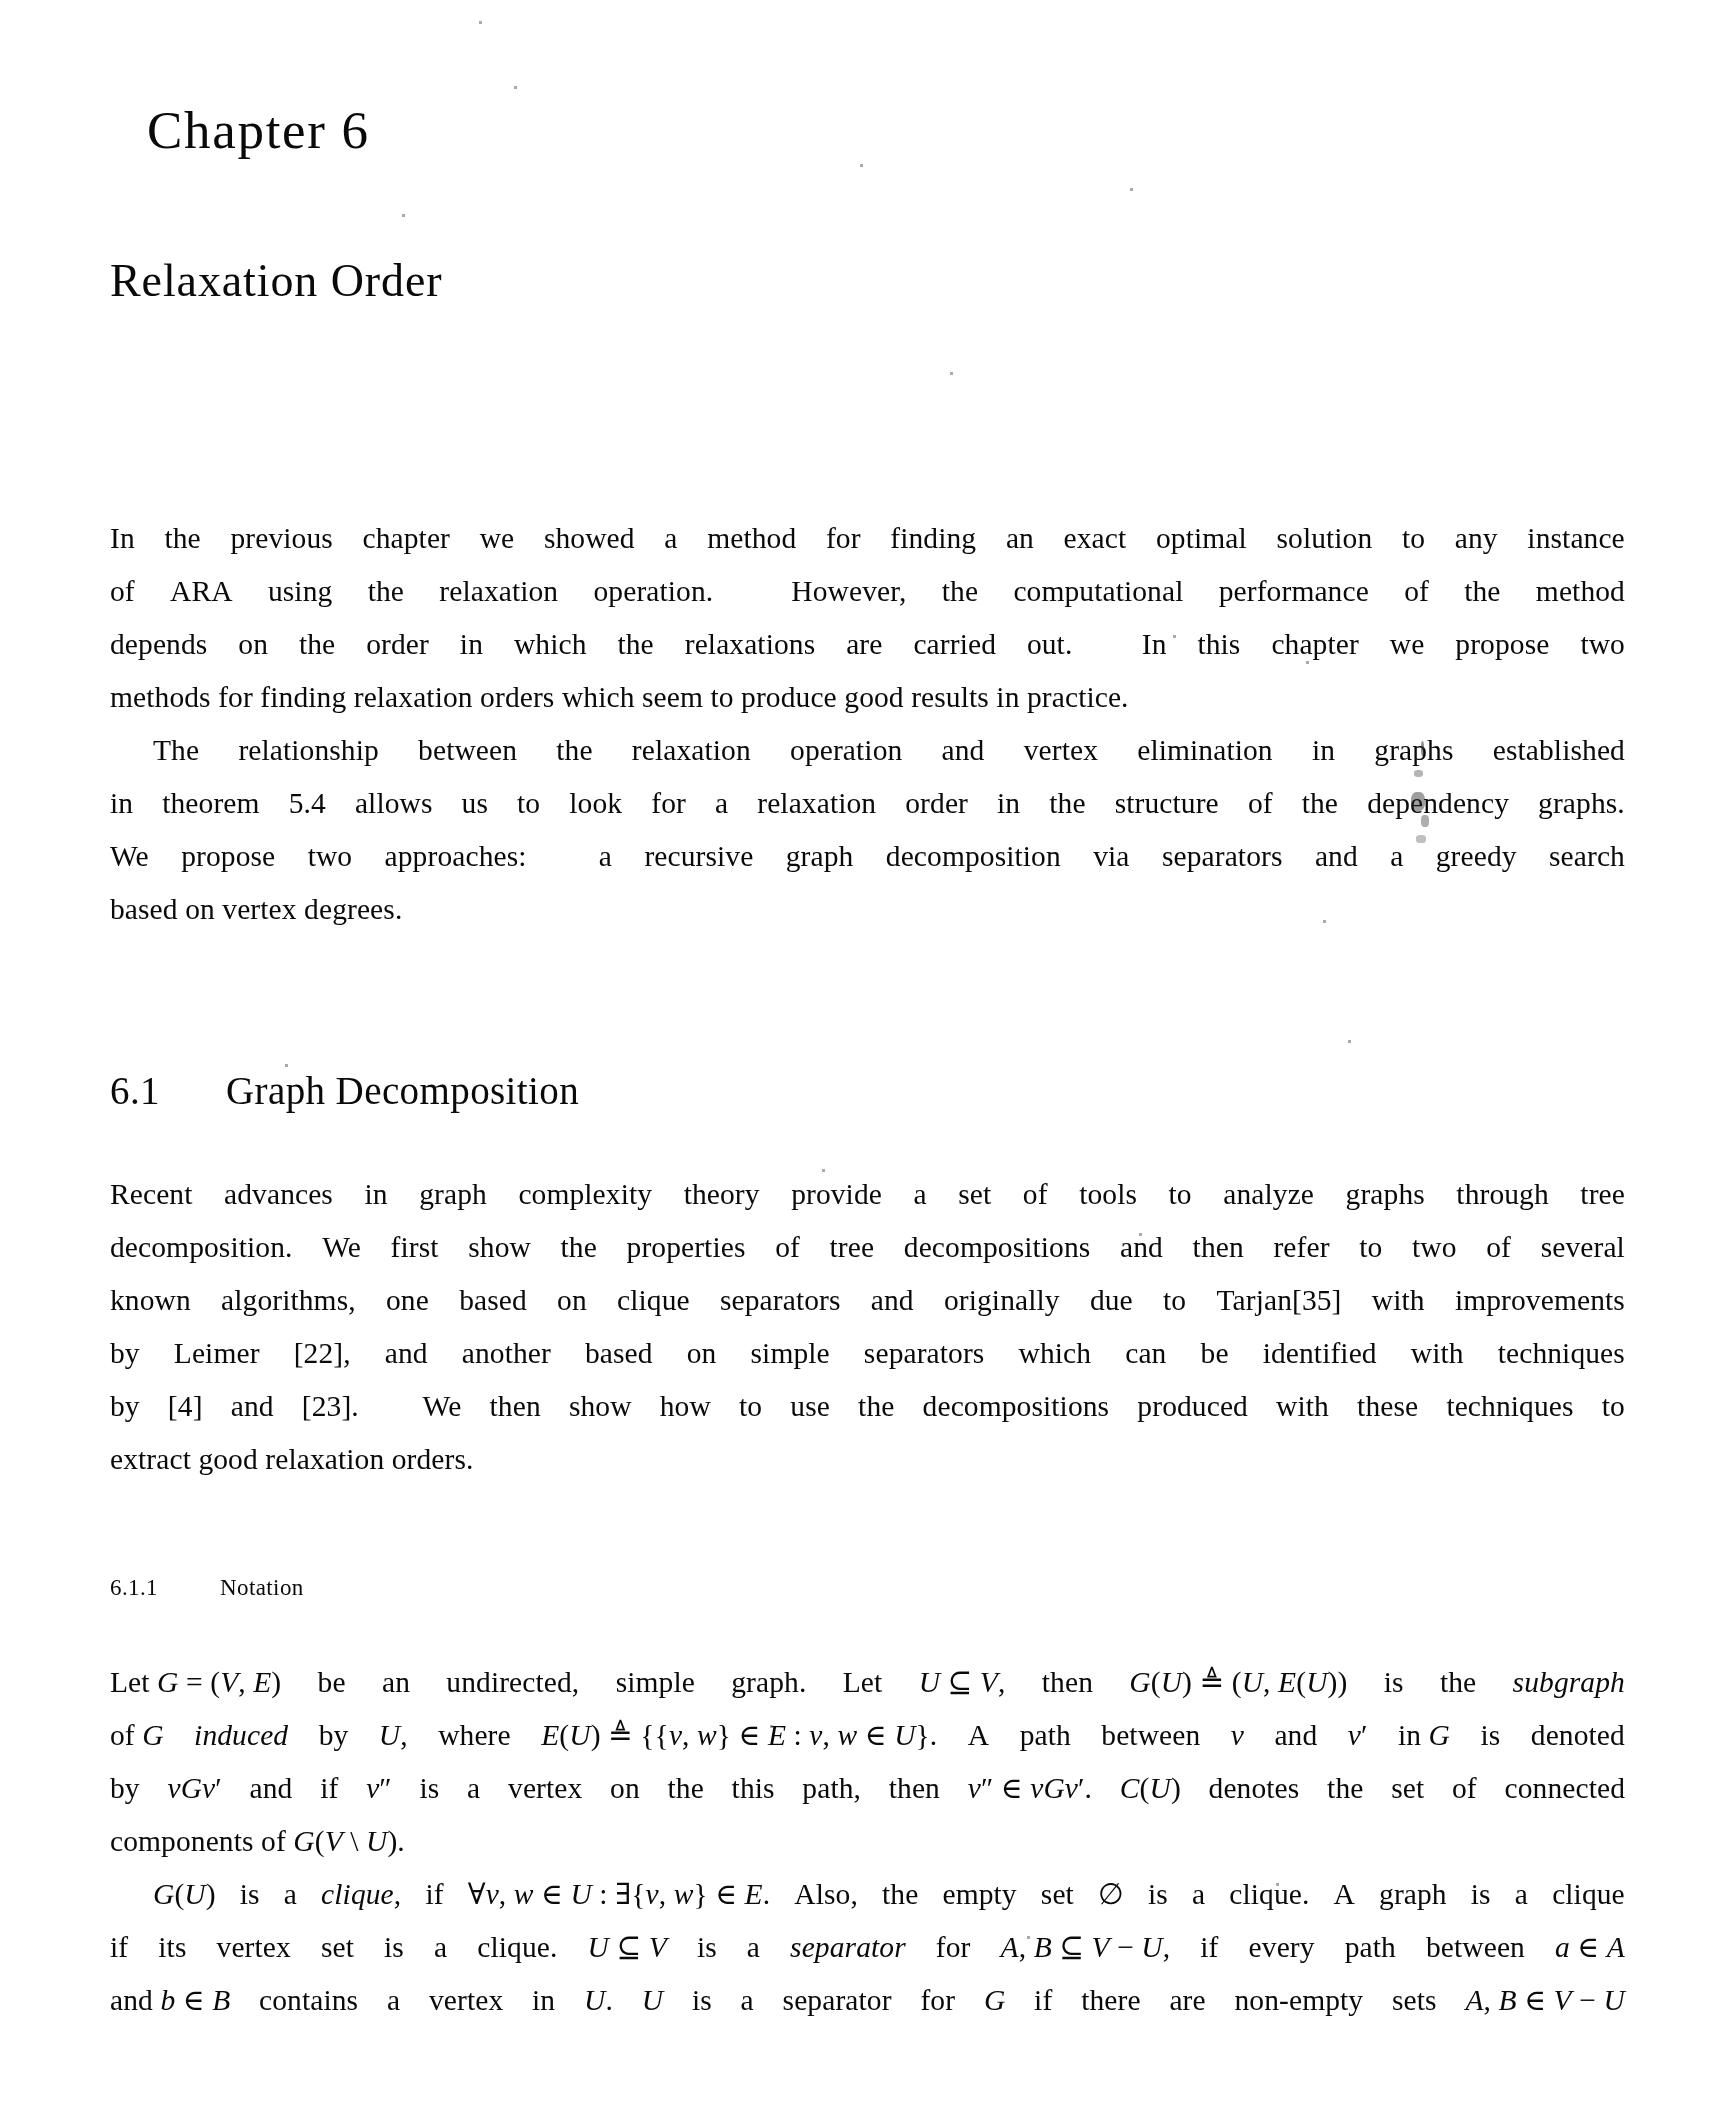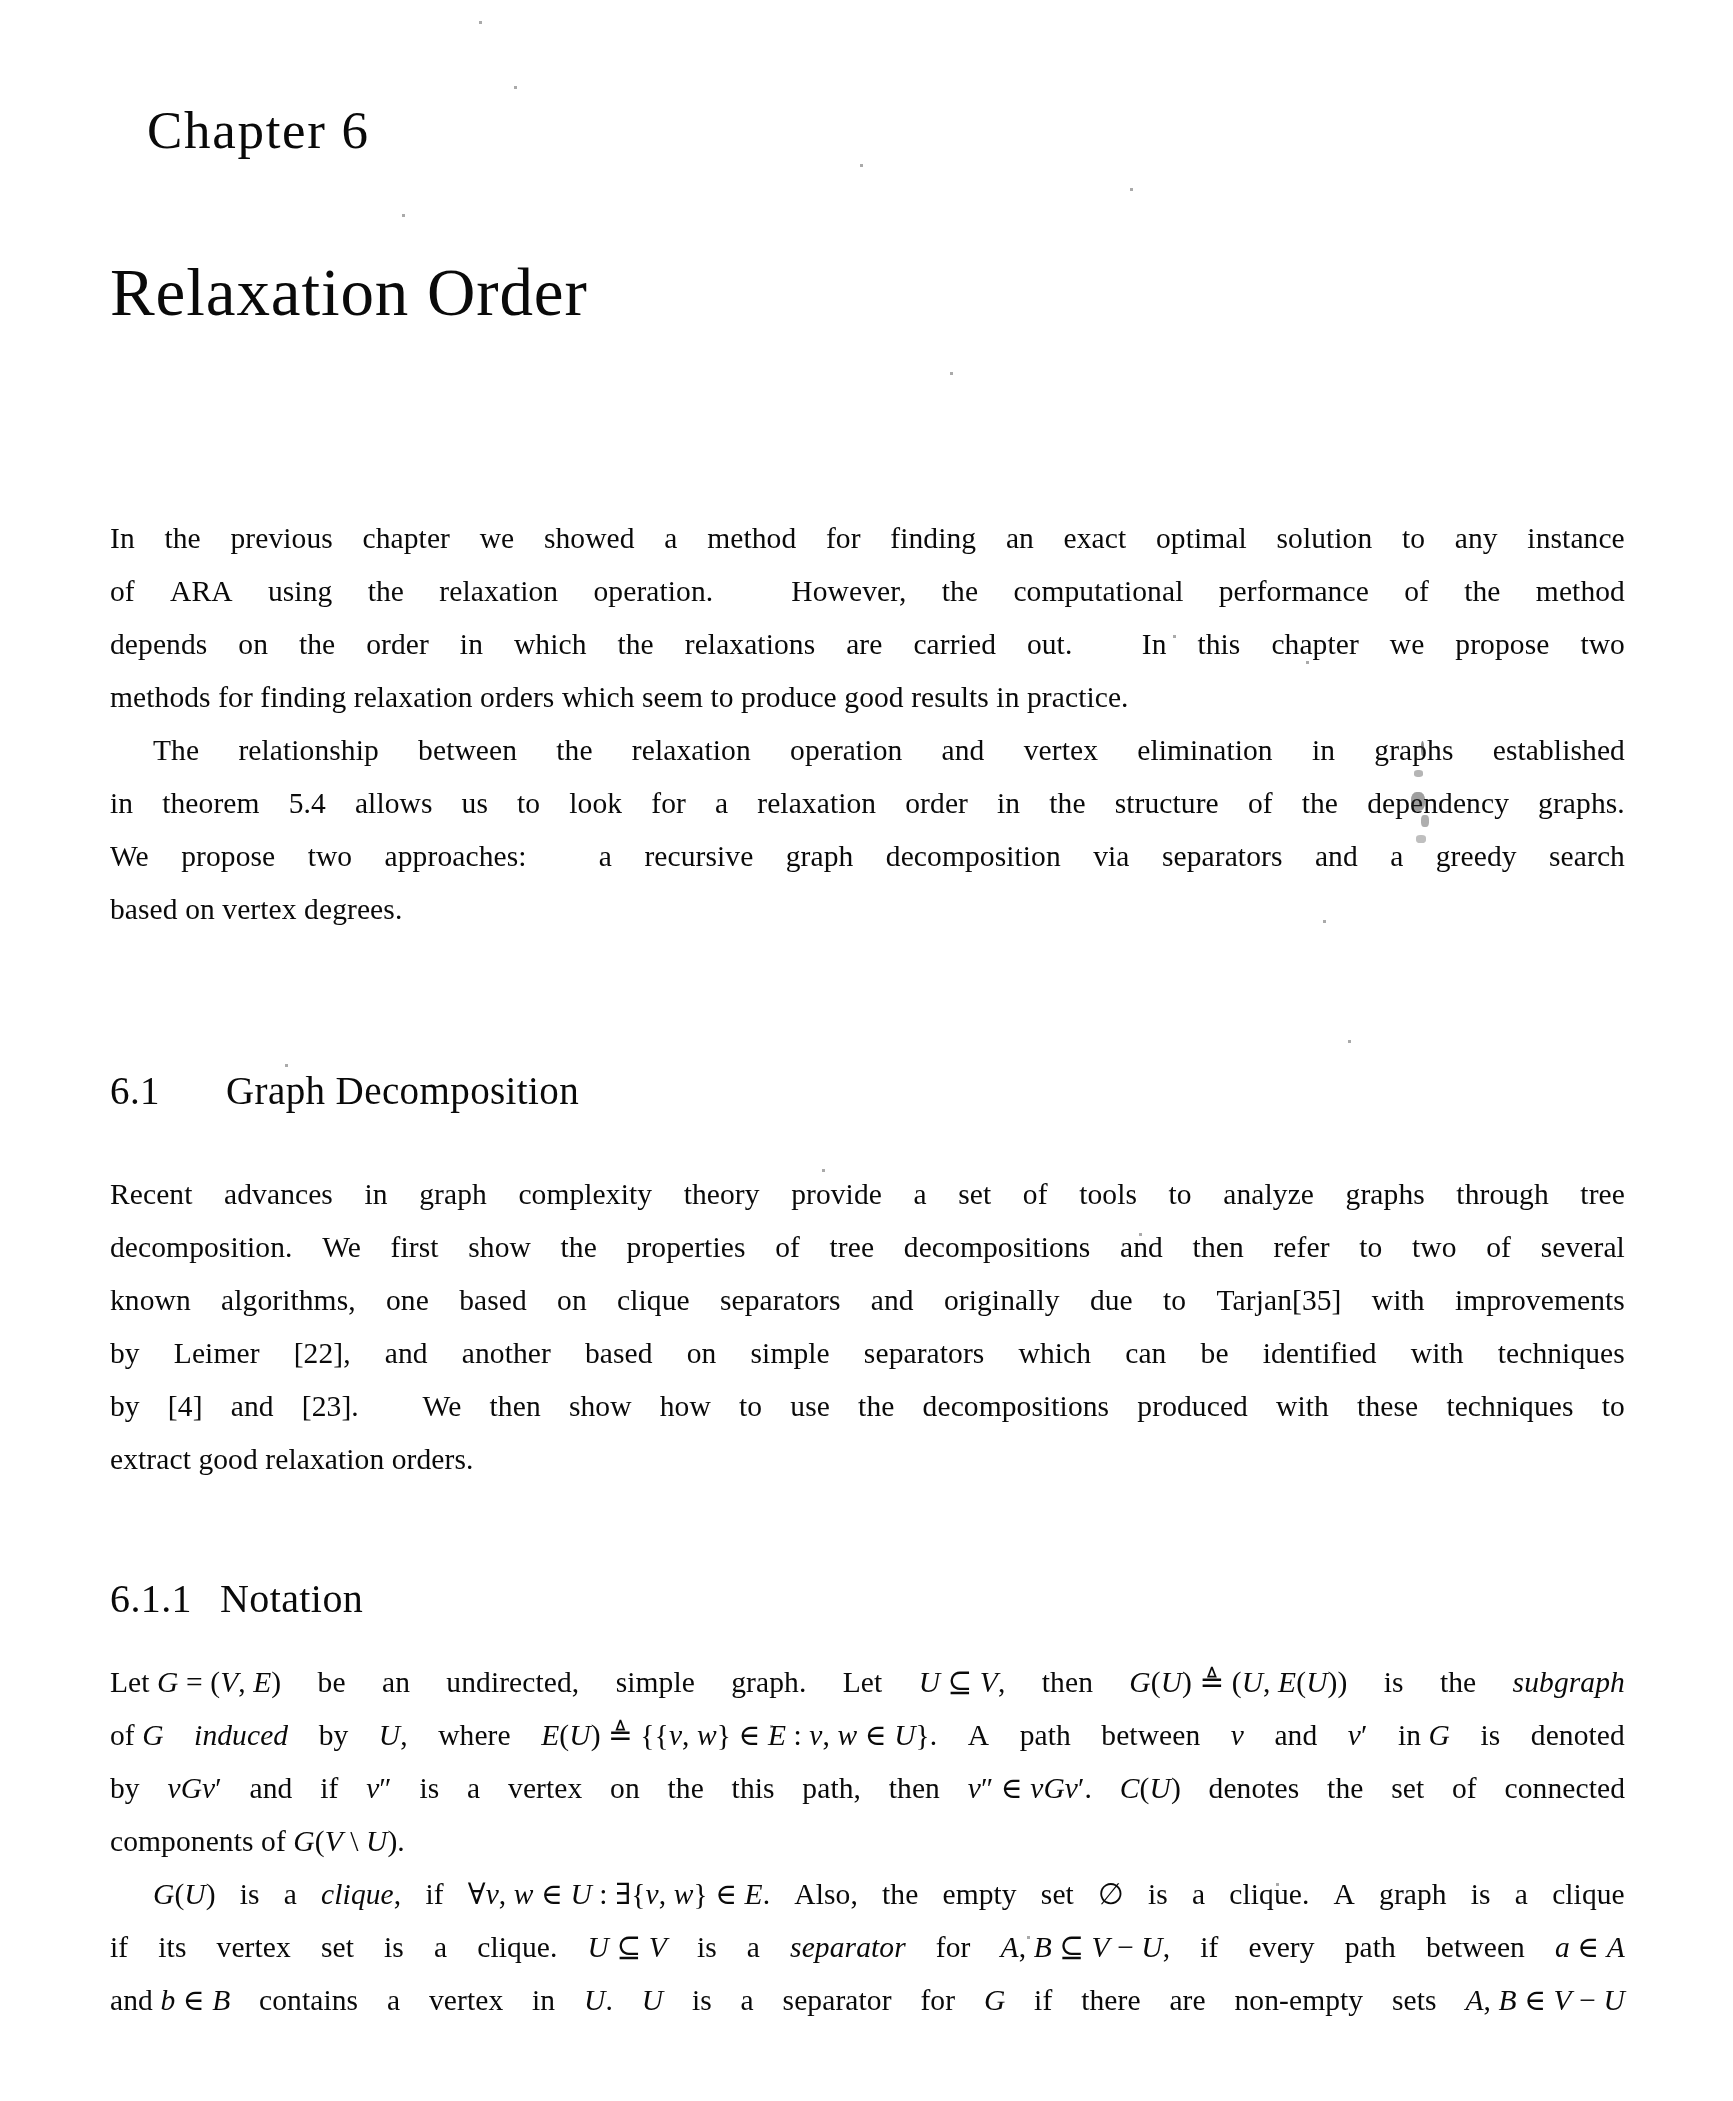--- a/index.html
+++ b/index.html
@@ -27,40 +27,40 @@
     font-size: 53px;
     letter-spacing: 1.7px;
     line-height: 1.05;
     white-space: nowrap;
     margin-left: 37px;
   }
   .chapter-title {
     position: absolute;
     left: 110px;
     top: 257px;
-    font-size: 67px;
+    font-size: 46px;
     letter-spacing: 0.9px;
     line-height: 1.05;
     white-space: nowrap;
     text-align: center;
   }
   .sec-h1 {
     position: absolute;
     left: 110px;
     top: 1068px;
     font-size: 39px;
     letter-spacing: 0.4px;
     white-space: nowrap;
   }
   .sec-h1 .num { display: inline-block; width: 116px; }
   .sec-h2 {
     position: absolute;
     left: 110px;
     top: 1575px;
-    font-size: 40px;
+    font-size: 23px;
     letter-spacing: 0.4px;
     white-space: nowrap;
   }
   .sec-h2 .num { display: inline-block; width: 110px; }
 
   
   .para { position: absolute; left: 110px; width: 1515px; }
   .ln {
     display: block;
     font-size: 29.5px;

